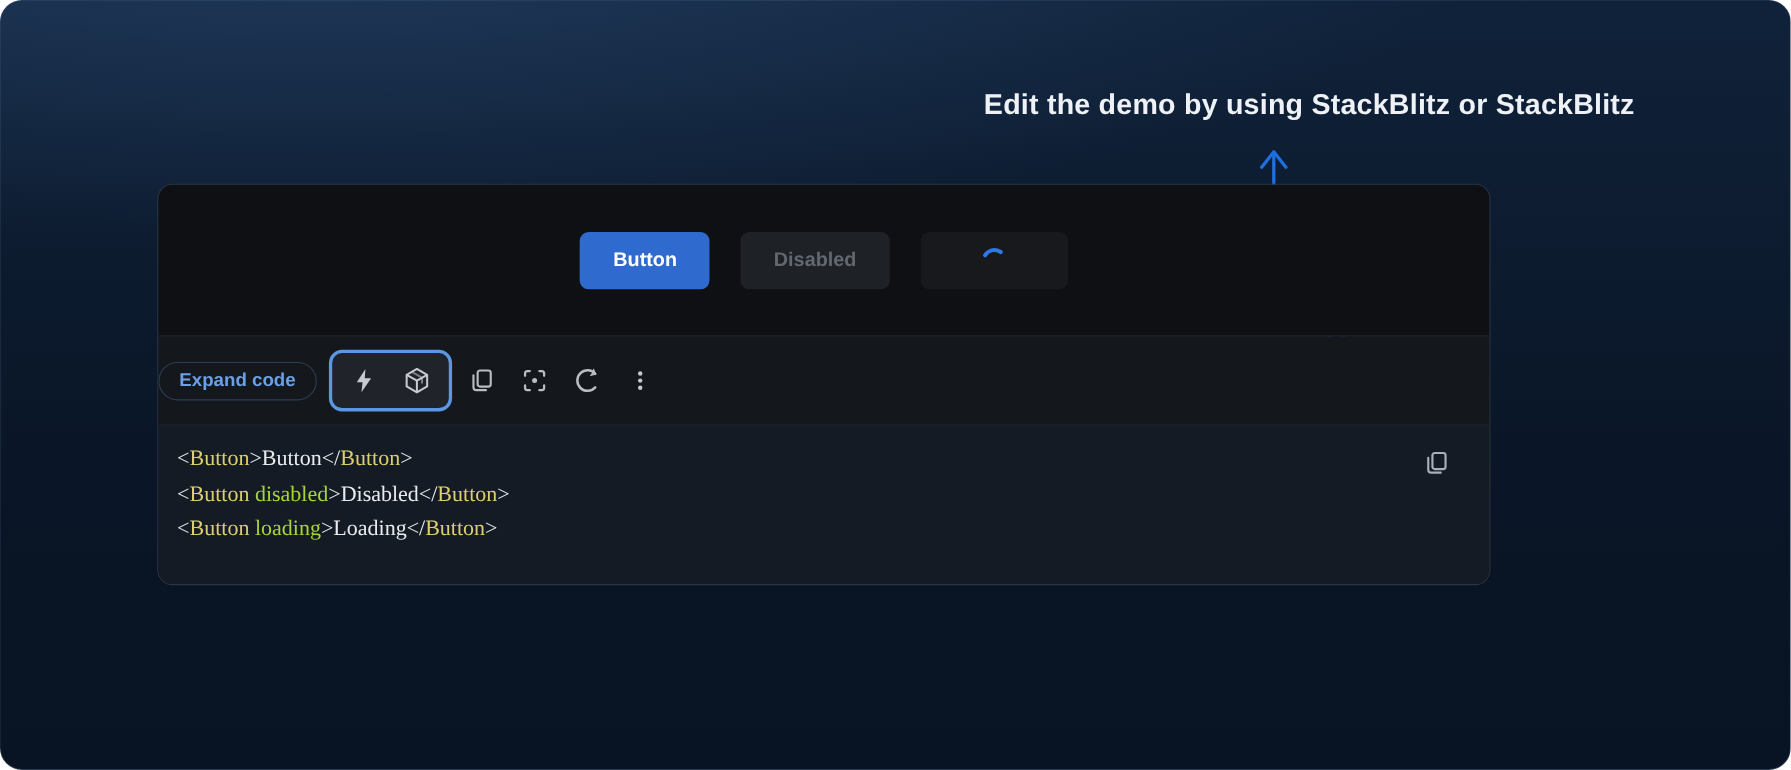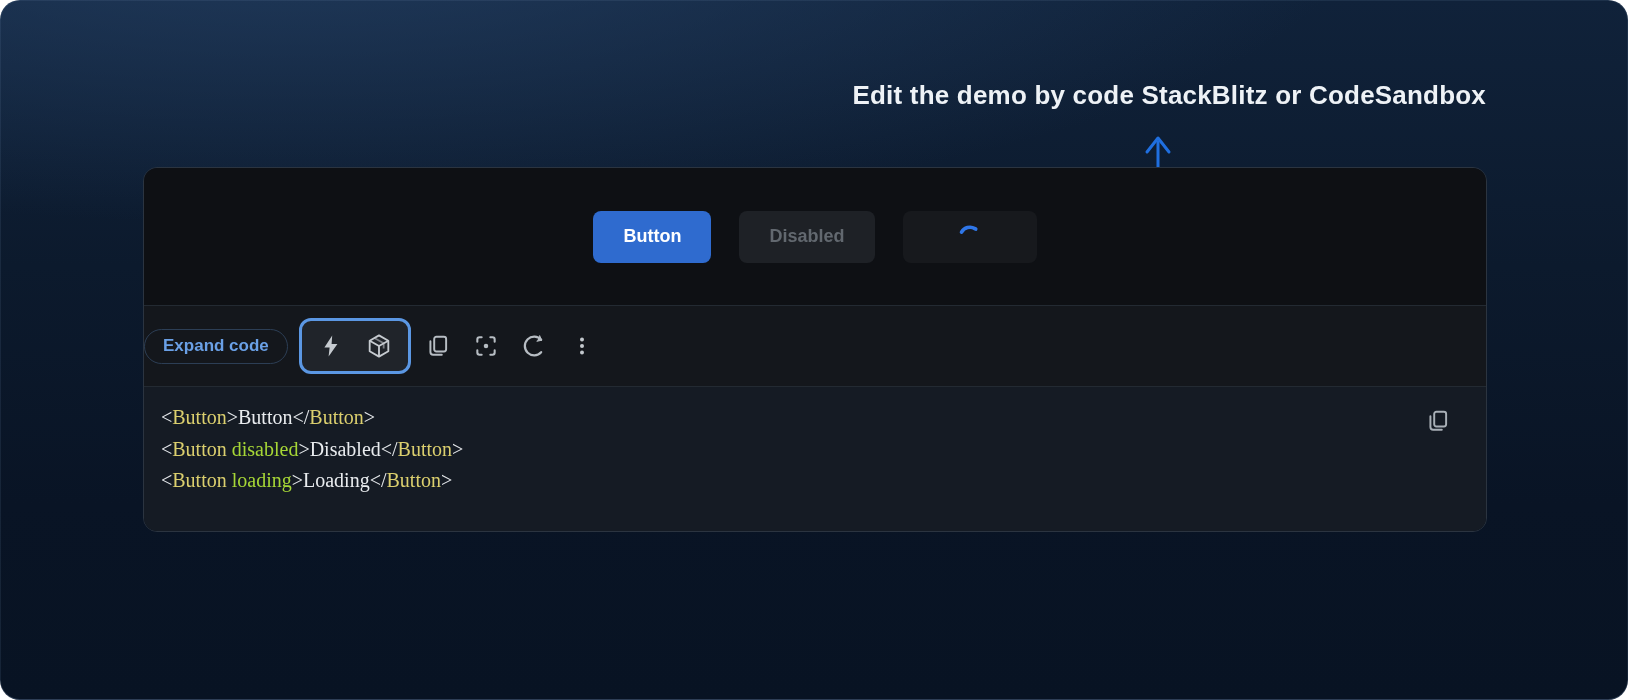--- a/index.html
+++ b/index.html
@@ -12,21 +12,21 @@
     box-shadow: inset 0 0 0 1px rgba(110,140,180,.14), inset 0 -1px 0 rgba(130,160,200,.22);
   }
   .annotation {
     position:absolute; top:80px; right:142px;
     font-size:26px; font-weight:700; color:#eef2f6; letter-spacing:.2px;
   }
   .arrow-layer { position:absolute; inset:0; pointer-events:none; }
 
   
   .card {
-    position:absolute; left:143px; top:167px; width:1344px; height:365px;
+    position:absolute; left:143px; top:167px; width:1212px; height:365px;
     border-radius:14px; overflow:hidden;
     border:1px solid #2b3440;
     display:flex; flex-direction:column;
   }
   .demo-area {
     height:138px; background:#0e1014; border-bottom:1px solid #232a32;
     display:flex; align-items:center; justify-content:center; gap:28px;
   }
   .demo-btn {
     height:52px; border:none; border-radius:8px; font-family:"Liberation Sans",sans-serif;
@@ -69,21 +69,21 @@
     position:absolute; top:16px; right:30px; width:36px; height:36px;
     background:transparent; border:none; color:#a9b0b7; cursor:pointer;
     display:flex; align-items:center; justify-content:center;
   }
 </style>
 </head>
 <body>
 
 <div class="page">
 
-  <div class="annotation">Edit the demo by code StackBlitz or CodeSandbox</div>
+  <div class="annotation">Edit the demo by using StackBlitz or StackBlitz</div>
 
   <svg class="arrow-layer" width="1628" height="700" viewBox="0 0 1628 700">
     <circle cx="1215" cy="300" r="9" fill="none" stroke="#1f6fe0" stroke-width="3"></circle>
     <path d="M1215 290 L1215 232 C1215 208 1158 230 1158 203 L1158 142" fill="none" stroke="#1f6fe0" stroke-width="3" stroke-linecap="round"></path>
     <path d="M1147 152 L1158 138 L1169 152" fill="none" stroke="#1f6fe0" stroke-width="3" stroke-linecap="round" stroke-linejoin="round"></path>
   </svg>
 
   <div class="card">
 
     <div class="demo-area" id="demo-buttons">

